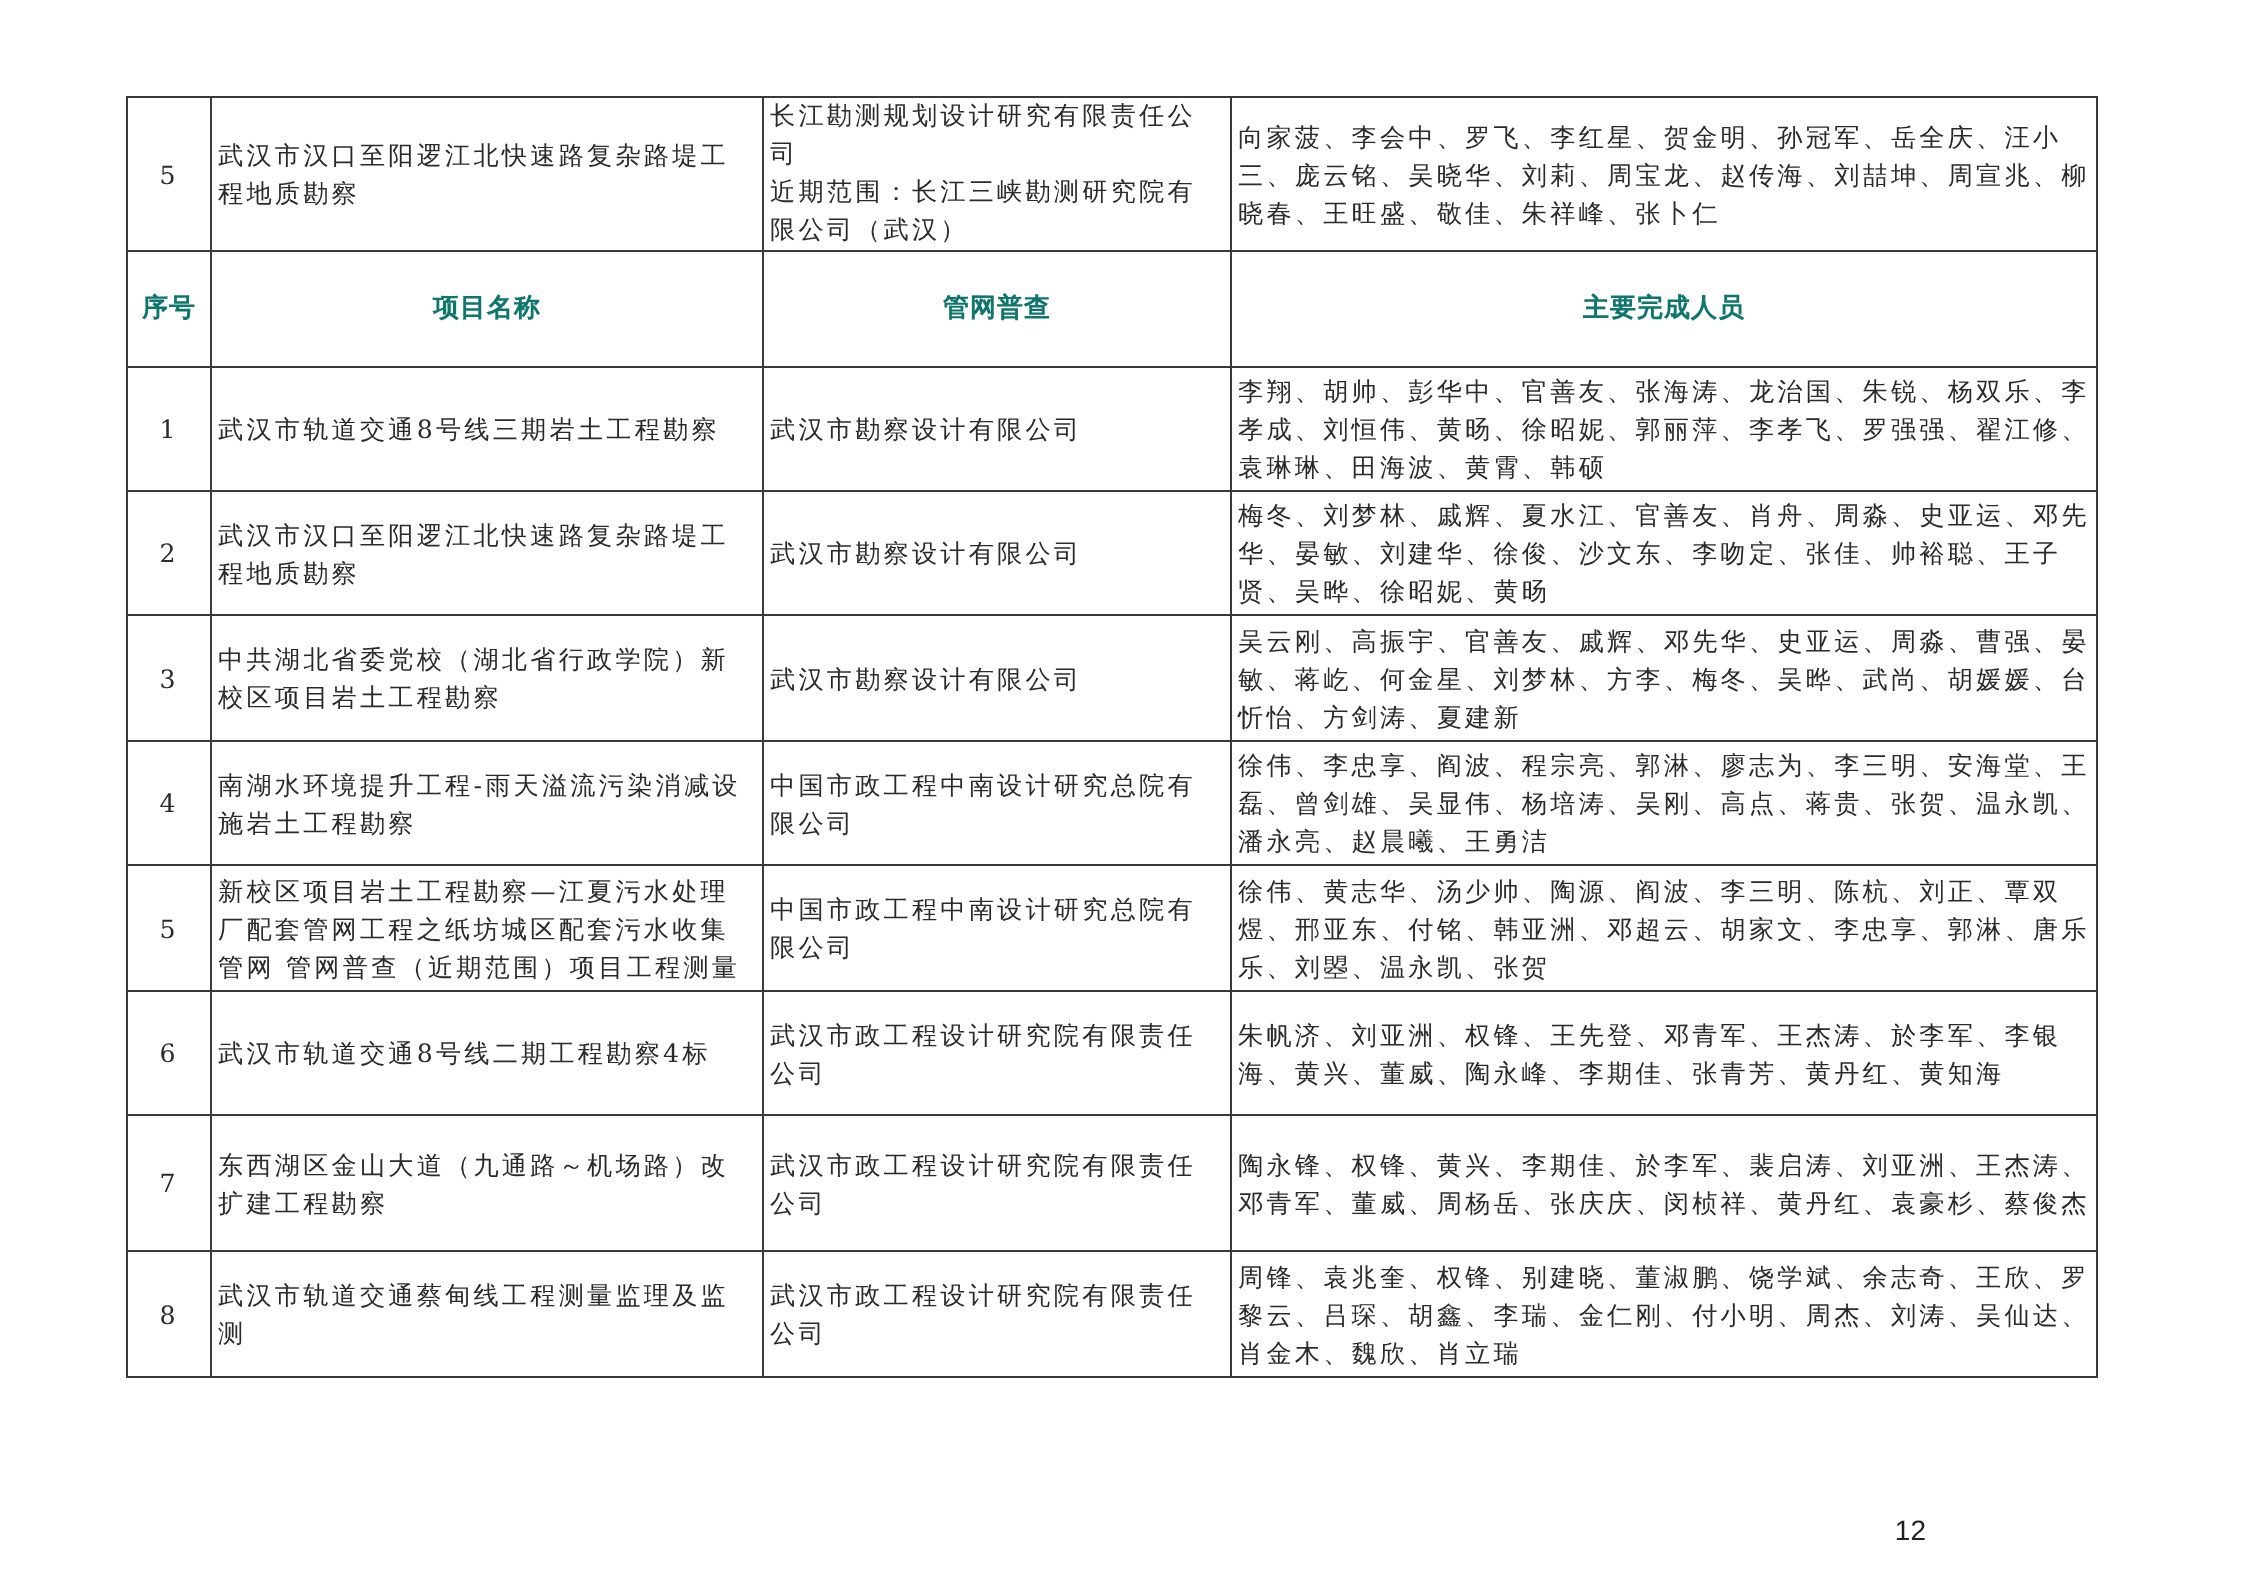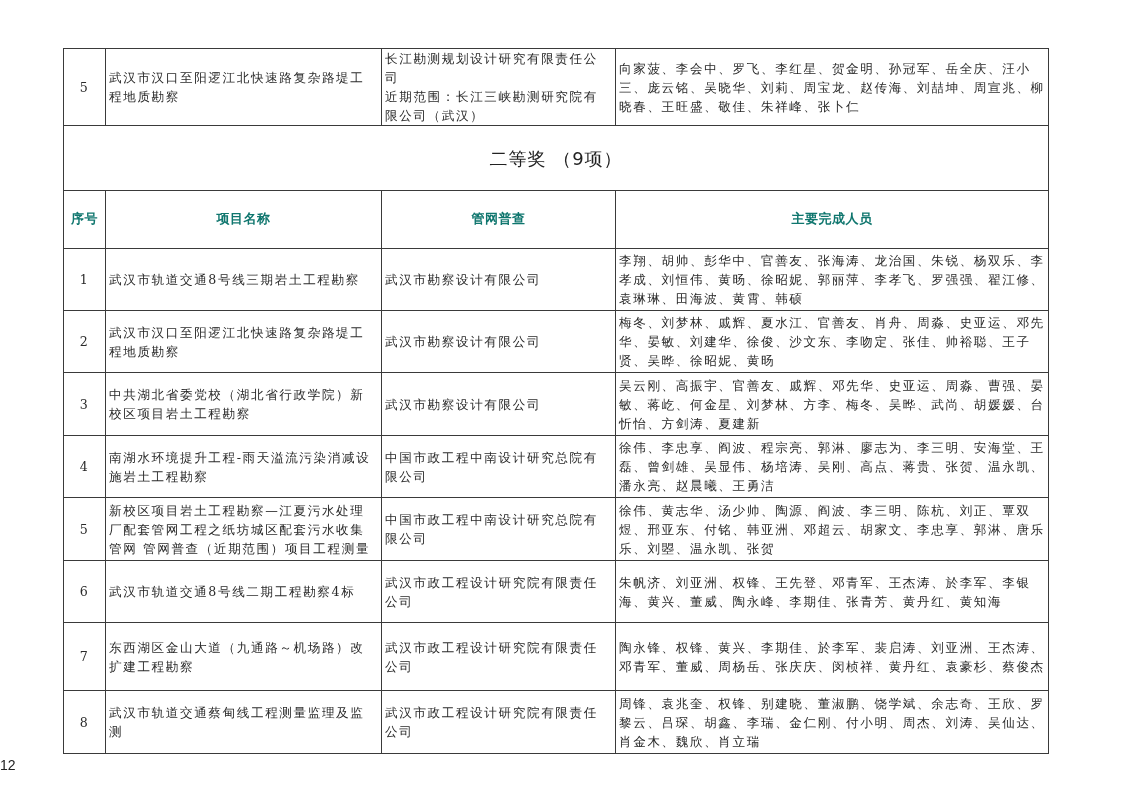--- a/index.html
+++ b/index.html
@@ -22,47 +22,44 @@
   .c-staff { width: 433px; }
   .section-row td {
     text-align: center; font-size: 18px; letter-spacing: 1px;
     font-family: "DejaVu Sans", "Liberation Sans", sans-serif; color: #222;
   }
   .head-row th {
     text-align: center; font-size: 13px; letter-spacing: 0.5px;
     font-family: Liberation Mono, monospace; font-weight: bold; color: #0f766e;
   }
   .page-number {
-    position: absolute; left: 0; width: 963px; top: 757px; text-align: left;
+    position: absolute; left: 0; width: 963px; top: 757px; text-align: right;
     font-family: "Liberation Sans", "DejaVu Sans", sans-serif; font-size: 14px; color: #222;
   }
-  .unit-line { display: block; }
+  .unit-line { display: block; font-family: Liberation Serif, serif; }
 </style>
 </head>
 <body>
 
 <table class="page-table">
   <colgroup>
     <col class="c-idx">
       <col class="c-proj">
       <col class="c-unit">
       <col class="c-staff">
   </colgroup>
   <tbody>
     <tr style="height:72px">
       <td class="c-idx">5</td>
       <td>武汉市汉口至阳逻江北快速路复杂路堤工程地质勘察</td>
       <td>
         <span class="unit-line">长江勘测规划设计研究有限责任公司</span>
         <span class="unit-line">近期范围：长江三峡勘测研究院有限公司（武汉）</span>
       </td>
       <td>向家菠、李会中、罗飞、李红星、贺金明、孙冠军、岳全庆、汪小三、庞云铭、吴晓华、刘莉、周宝龙、赵传海、刘喆坤、周宣兆、柳晓春、王旺盛、敬佳、朱祥峰、张卜仁</td>
-    </tr>
-    <tr class="section-row" style="height:65px">
-      <td colspan="4">二等奖 （9项）</td>
     </tr>
     <tr class="head-row" style="height:58px">
       <th>序号</th>
       <th>项目名称</th>
       <th>管网普查</th>
       <th>主要完成人员</th>
     </tr>
     <tr style="height:62px">
       <td class="c-idx">1</td>
       <td>武汉市轨道交通8号线三期岩土工程勘察</td>

